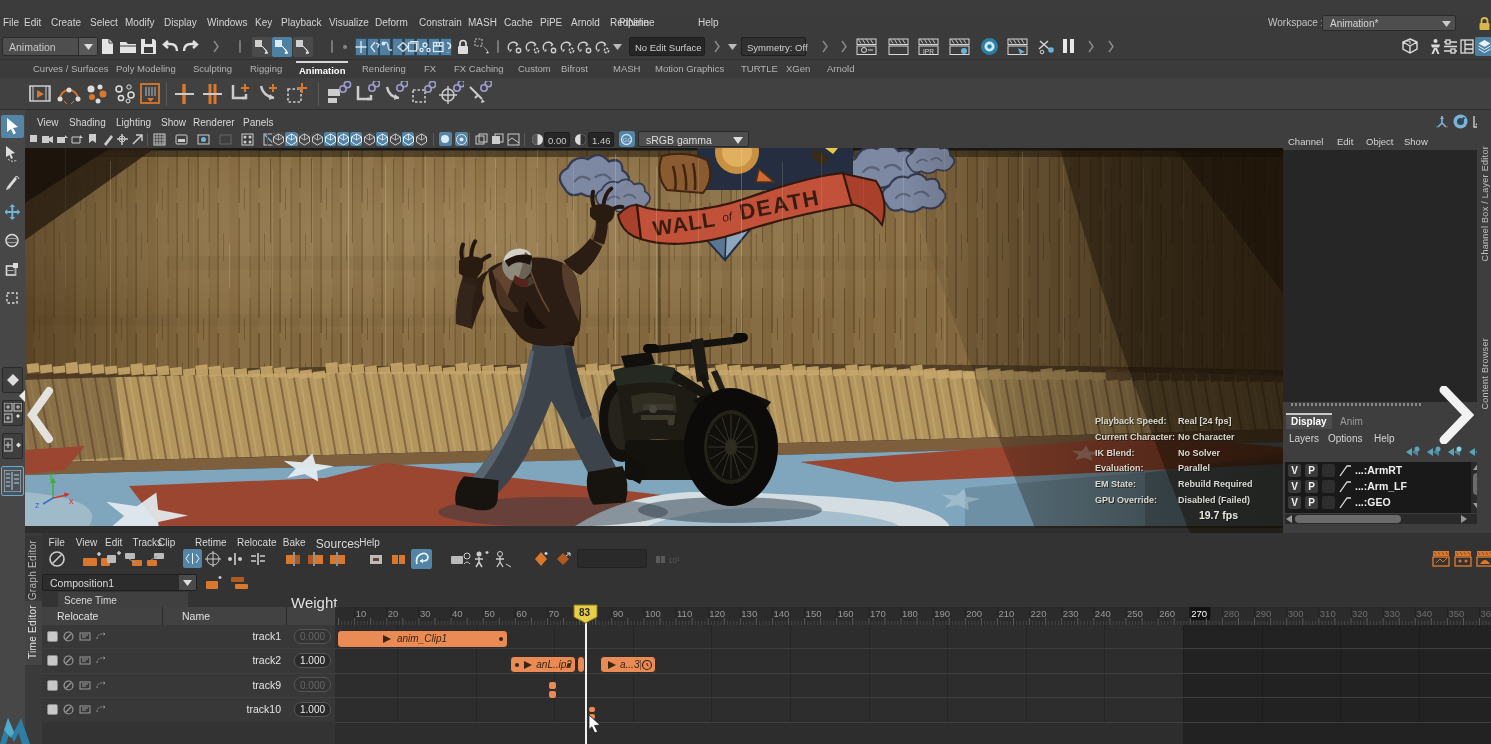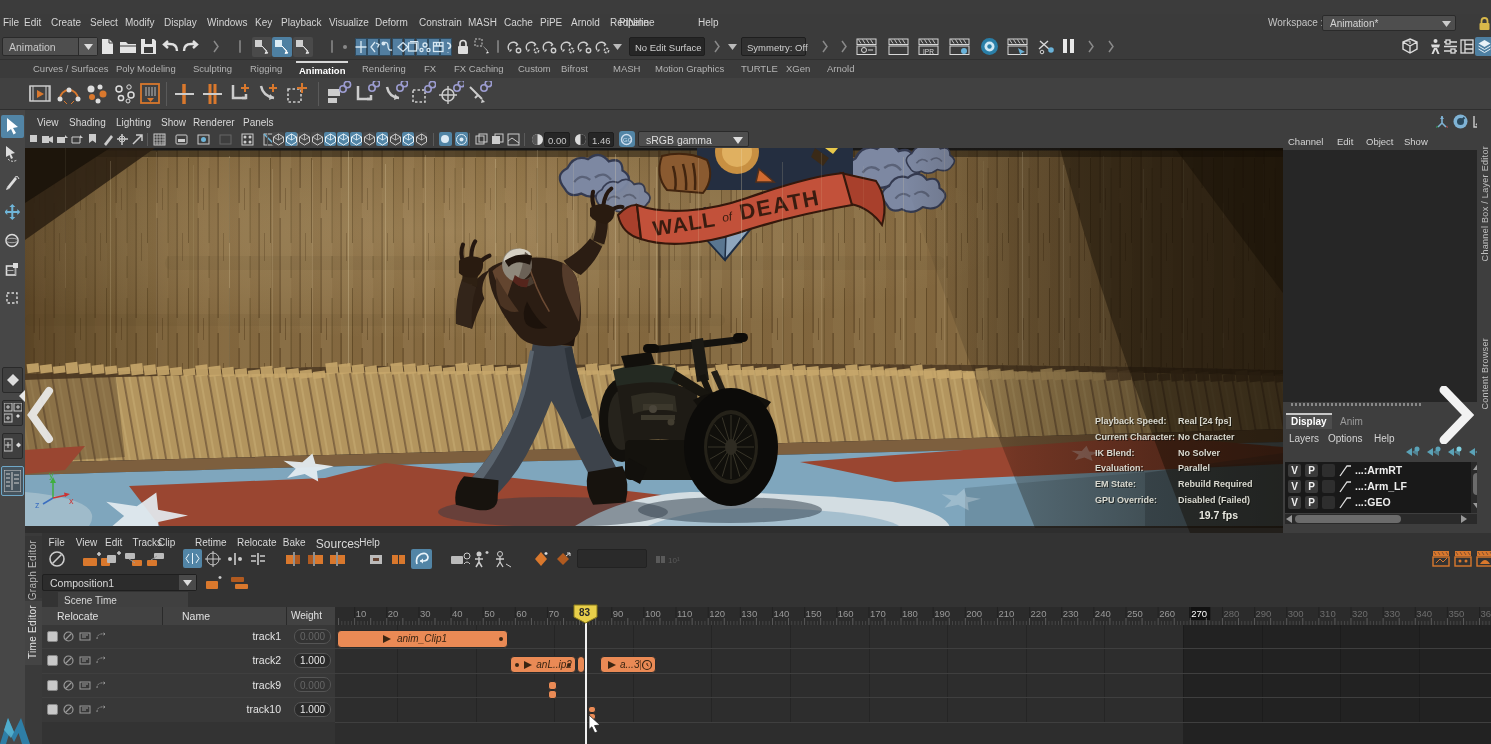--- a/index.html
+++ b/index.html
@@ -1201,21 +1201,21 @@
       </svg>
       <svg class="abs" style="left:188px;top:42px" width="20" height="16" viewBox="0 0 20 16">
         <rect x="1" y="2" width="13" height="5" rx="1" fill="#b05a20"></rect>
         <rect x="5" y="9" width="13" height="5" rx="1" fill="#d9782d"></rect>
       </svg>
       <div class="abs" style="left:16px;top:59px;width:130px;height:15px;background:#404040"></div>
       <span style="position:absolute;left:22px;top:62px;font-size:10px;color:#d8d8d8">Scene Time</span>
       <div class="abs" style="left:0px;top:74px;width:293px;height:18px;background:#424242"></div>
       <span style="position:absolute;left:15px;top:77px;font-size:10.5px;color:#e0e0e0">Relocate</span>
       <span style="position:absolute;left:140px;top:77px;font-size:10.5px;color:#e0e0e0">Name</span>
-      <span style="position:absolute;left:249px;top:77px;font-size:10px;color:#e0e0e0">Weight</span>
+      <span style="position:absolute;left:249px;top:61px;font-size:15px;color:#e0e0e0">Weight</span>
       <div class="abs" style="left:120px;top:74px;width:1px;height:115px;background:#2a2a2a"></div>
       <div class="abs" style="left:244px;top:74px;width:1px;height:115px;background:#2a2a2a"></div>
       <div class="abs" style="left:293px;top:74px;width:1156px;height:18px;background:#2b2b2b"></div>
       <svg class="abs" style="left:0;top:74px" width="1449" height="18">
         <text x="313.64" y="10" font-size="9.5" fill="#999">10</text>
         <path d="M312.64 0 V18" stroke="#222" stroke-width="1"></path>
         <text x="345.78" y="10" font-size="9.5" fill="#999">20</text>
         <path d="M344.78 0 V18" stroke="#222" stroke-width="1"></path>
         <text x="377.92" y="10" font-size="9.5" fill="#999">30</text>
         <path d="M376.92 0 V18" stroke="#222" stroke-width="1"></path>

